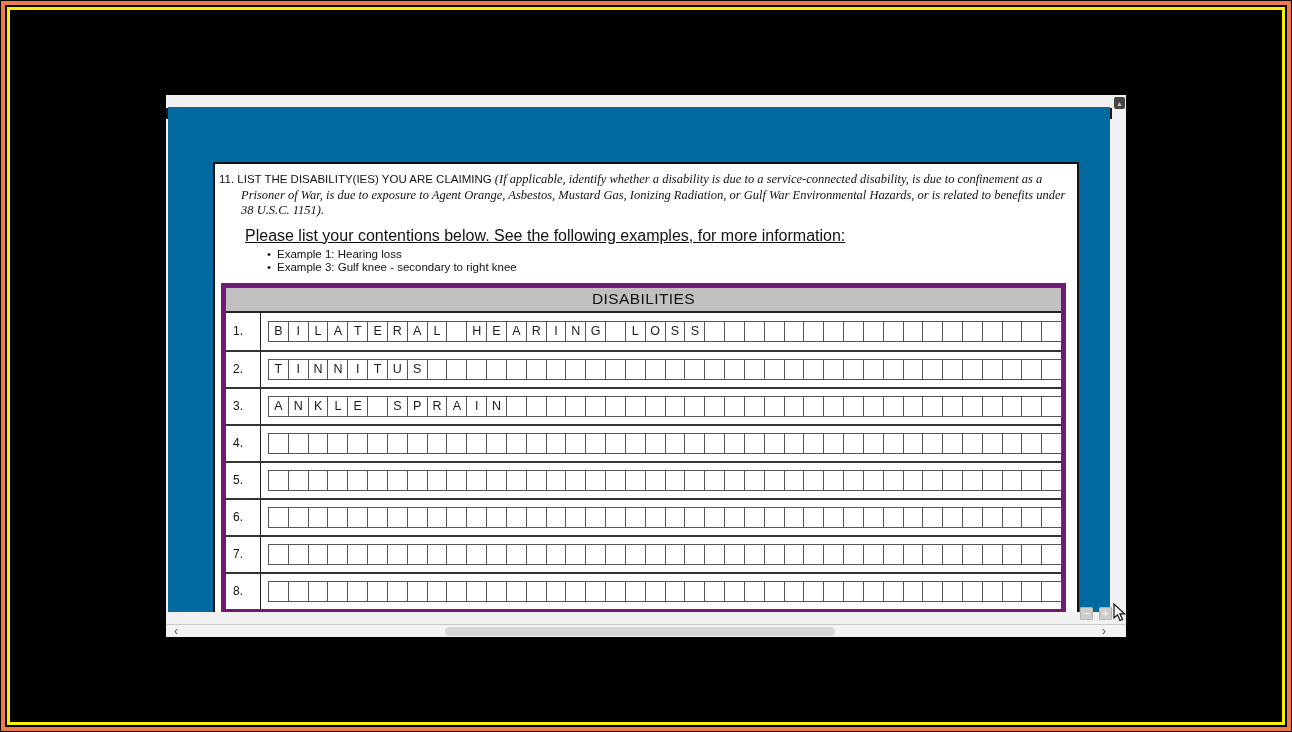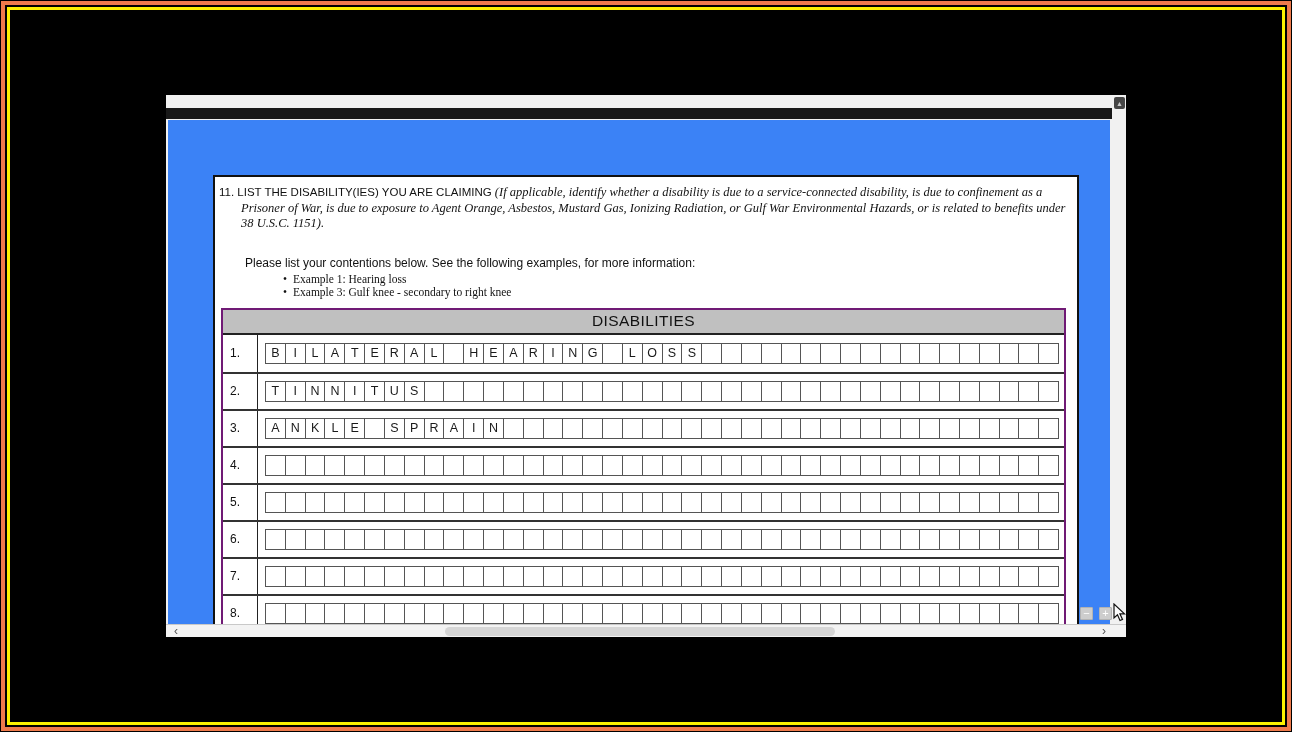--- a/index.html
+++ b/index.html
@@ -3,34 +3,34 @@
 <meta charset="utf-8">
 <style>
   html,body{margin:0;padding:0;width:1292px;height:732px;background:#000;overflow:hidden;
     font-family:"Liberation Sans",sans-serif;}
   .stage{position:absolute;inset:0;background:#000;}
   .frame-orange{position:absolute;inset:1px;border:4px solid #ee7a4b;pointer-events:none;}
   .frame-yellow{position:absolute;inset:7px;border:3px solid #fbf000;pointer-events:none;}
 
   .viewer{position:absolute;left:166px;top:95px;width:960px;height:542px;background:#f1f1f1;overflow:hidden;}
   .toolbar-black{position:absolute;left:0;top:13px;width:100%;height:11px;background:#181818;}
-  .page{position:absolute;left:2px;top:25px;width:942px;height:505px;background:#3b82f6;overflow:hidden;}
+  .page{position:absolute;left:2px;top:12px;width:942px;height:505px;background:#0369a1;overflow:hidden;}
 
   .form-box{position:absolute;left:45px;top:55px;width:866px;height:600px;border:2px solid #111;
     background:#fff;box-sizing:border-box;}
   .form-title{margin:8px 10px 0 4px;padding-left:22px;text-indent:-22px;font-size:11.5px;
     line-height:15.6px;color:#111;}
   .t-sans{font-family:"Liberation Sans",sans-serif;}
   .t-italic{font-family:"Liberation Serif","DejaVu Serif",serif;font-style:italic;font-size:12.5px;color:#111;}
-  .instructions{margin:24px 0 0 30px;font-size:12px;color:#111;}
-  .examples{list-style:none;margin:3px 0 0 68px;padding:0;font-family:Liberation Serif, serif;}
+  .instructions{margin:8px 0 0 30px;font-size:16px;color:#111;text-decoration:underline;}
+  .examples{list-style:none;margin:3px 0 0 52px;padding:0;}
   .examples li{font-size:11.5px;line-height:13.4px;color:#111;}
   .examples .bullet{display:inline-block;width:10px;color:#111;}
 
-  .dis-table{margin:8px 0 0 6px;width:845px;border:2px solid #701a75;box-sizing:border-box;background:#fff;}
+  .dis-table{margin:8px 0 0 6px;width:845px;border:5px solid #701a75;box-sizing:border-box;background:#fff;}
   .dis-header{height:23px;background:#c0c0c0;border-bottom:2px solid #222;display:flex;
     align-items:center;justify-content:center;font-size:15.5px;letter-spacing:.4px;color:#111;}
   .dis-row{height:37px;display:flex;align-items:center;box-sizing:border-box;}
   .dis-row + .dis-row{border-top:2px solid #333;}
   .row-num{width:27px;height:100%;border-right:1.5px solid #222;display:flex;align-items:center;
     padding-left:7px;box-sizing:content-box;font-size:12px;color:#111;flex:none;}
   .boxes{display:flex;margin-left:7px;width:794px;height:21px;flex:none;}
   .char-box{flex:1;border:1px solid #555;margin-left:-1px;display:flex;align-items:center;
     justify-content:center;font-size:12.5px;color:#1a1a1a;background:#fff;box-sizing:border-box;}
   .char-box:first-child{margin-left:0;}

